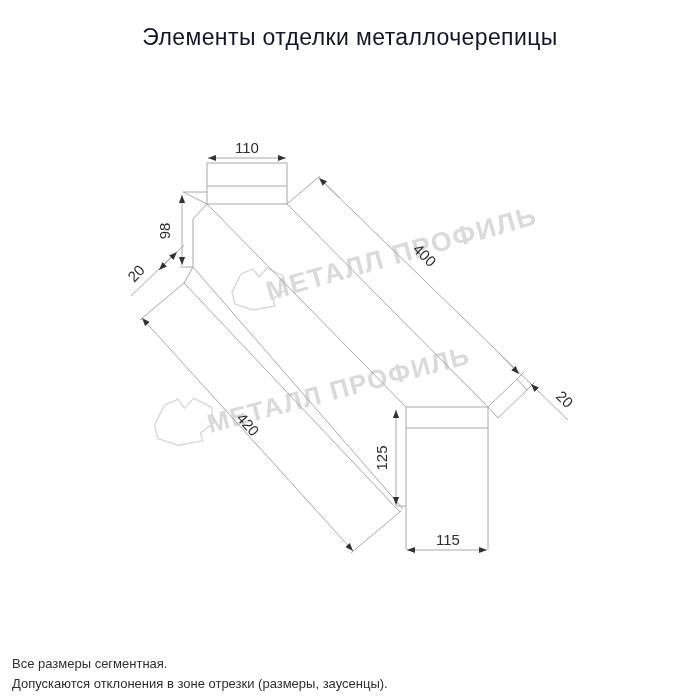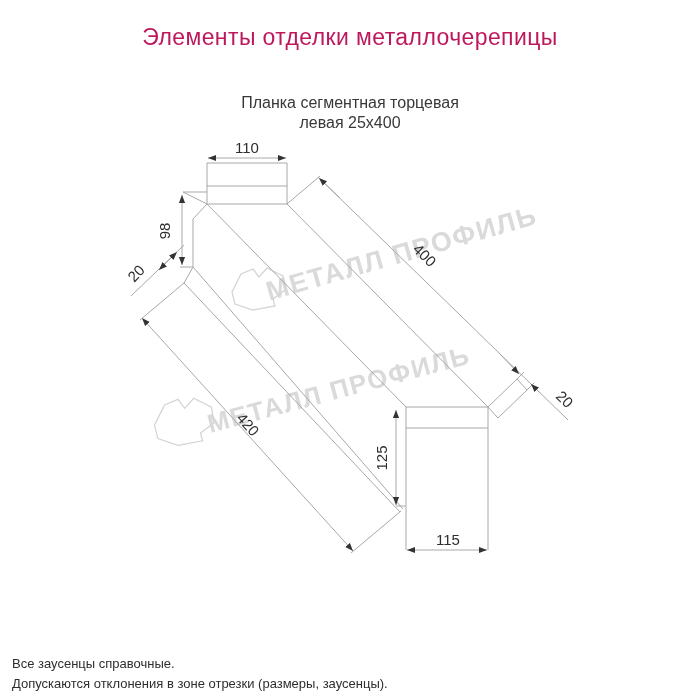--- a/index.html
+++ b/index.html
@@ -1,41 +1,37 @@
 <!DOCTYPE html>
 <html><head>
 <meta charset="utf-8">
 <style>
   html,body{margin:0;padding:0;background:#fff;}
   .page{position:relative;width:700px;height:700px;background:#ffffff;overflow:hidden;
         font-family:"Liberation Sans", sans-serif;color:#1c1c1c;}
   .title{position:absolute;top:24px;left:0;width:700px;text-align:center;
-         font-size:23px;letter-spacing:.4px;color:#be185d;}
+         font-size:23px;letter-spacing:.4px;color:#0f172a;}
   .subtitle{position:absolute;top:93px;left:0;width:700px;text-align:center;
             font-size:16px;line-height:20px;color:#383838;}
   .drawing{position:absolute;top:0;left:0;}
   .footer{position:absolute;left:12px;top:654px;font-size:13px;line-height:20px;color:#2e2e2e;}
   .outline{stroke:#a8a8a8;stroke-width:1;fill:none;}
   .dimline{stroke:#a8a8a8;stroke-width:1;fill:none;}
   .dimtext{fill:#2e2e2e;font-size:15px;font-family:"Liberation Sans",sans-serif;}
   .wm{fill:#dadada;font-weight:bold;letter-spacing:1.5px;
       font-family:"Liberation Sans",sans-serif;}
   .wmlogo{stroke:#d4d4d4;fill:none;}
 </style>
 </head>
 <body>
 
 <div class="page">
 
   <div class="title">Элементы отделки металлочерепицы</div>
 
-  <div class="subtitle">
-    <div>Планка сегментная торцевая</div>
-    <div>левая 25х400</div>
-  </div>
 
   <svg class="drawing" width="700" height="700" viewBox="0 0 700 700">
     <defs>
       <marker id="ar" viewBox="0 0 10 10" refX="9" refY="5" markerWidth="9" markerHeight="9" orient="auto-start-reverse">
         <path d="M0,1.5 L9,5 L0,8.5 z" fill="#333333"></path>
       </marker>
       <path id="mp-logo" d="M4,26 L13,8 L25,3 L31,11 L39,2 L55,10 L57,24 L45,33 L47,40 L25,44 L7,38 Z"></path>
     </defs>
 
     <g>
@@ -112,17 +108,17 @@
       <text class="dimtext" text-anchor="middle" transform="translate(140,277) rotate(-47)">20</text>
       <text class="dimtext" text-anchor="middle" transform="translate(421,259) rotate(44)">400</text>
       <text class="dimtext" text-anchor="middle" transform="translate(244,428) rotate(48)">420</text>
       <text class="dimtext" text-anchor="middle" transform="translate(561,403) rotate(44)">20</text>
       <text class="dimtext" text-anchor="middle" transform="translate(387,458) rotate(-90)">125</text>
       <text class="dimtext" text-anchor="middle" transform="translate(448,545)">115</text>
     </g>
   </svg>
 
   <div class="footer">
-    <div>Все заусенцы справочные.</div>
+    <div>Все размеры сегментная.</div>
     <div>Допускаются отклонения в зоне отрезки (размеры, заусенцы).</div>
   </div>
 
 </div>
 
 </body></html>

